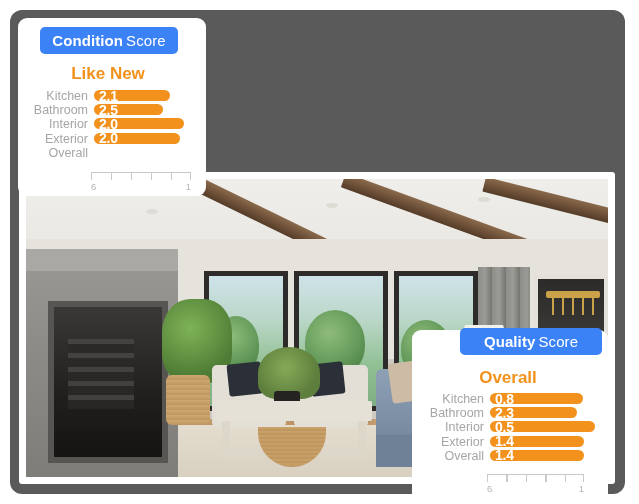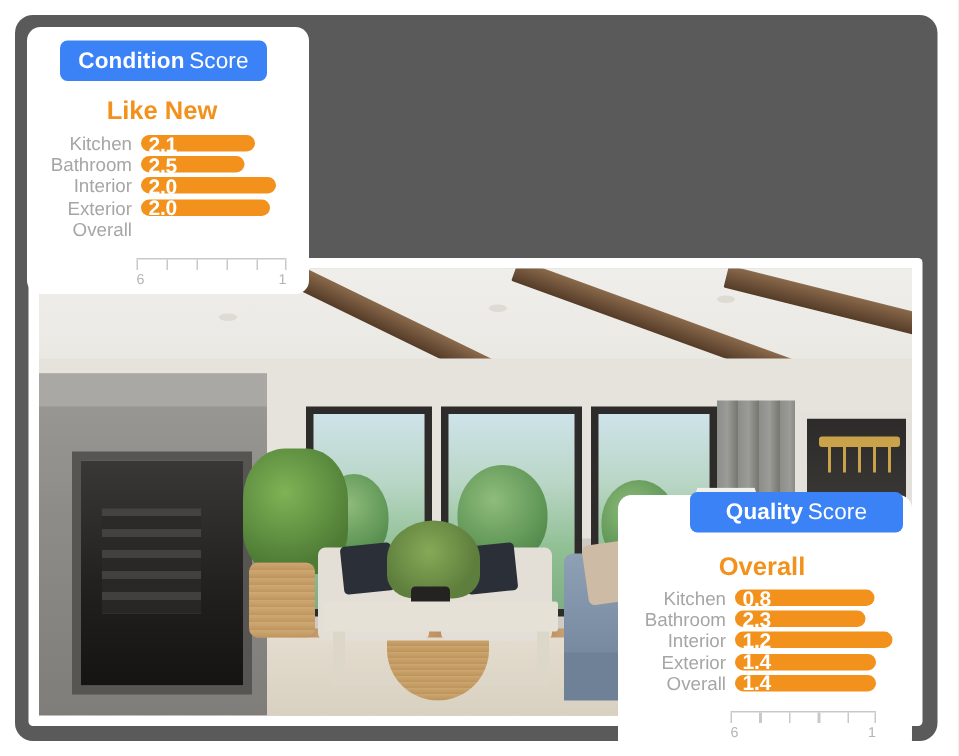--- a/index.html
+++ b/index.html
@@ -309,21 +309,21 @@
       <div class="barwrap">
         <div class="bar" style="width:82%">
           <span class="val">2.3</span>
         </div>
       </div>
     </div>
     <div class="row">
       <div class="lbl">Interior</div>
       <div class="barwrap">
         <div class="bar" style="width:99%">
-          <span class="val">1.2</span>
+          <span class="val">0.5</span>
         </div>
       </div>
     </div>
     <div class="row">
       <div class="lbl">Exterior</div>
       <div class="barwrap">
         <div class="bar" style="width:89%">
           <span class="val">1.4</span>
         </div>
       </div>

